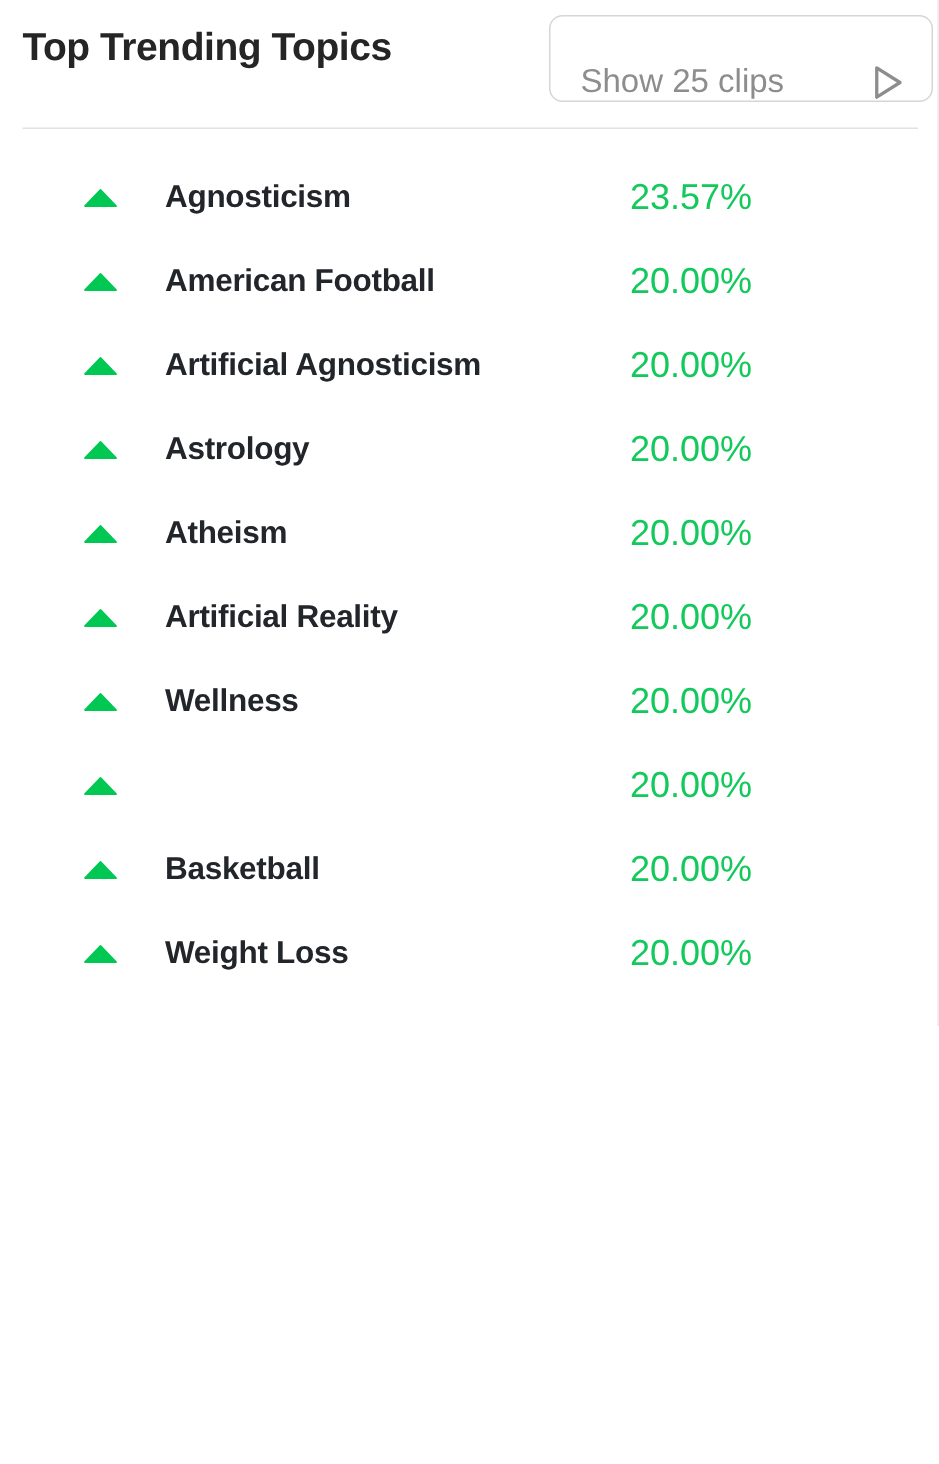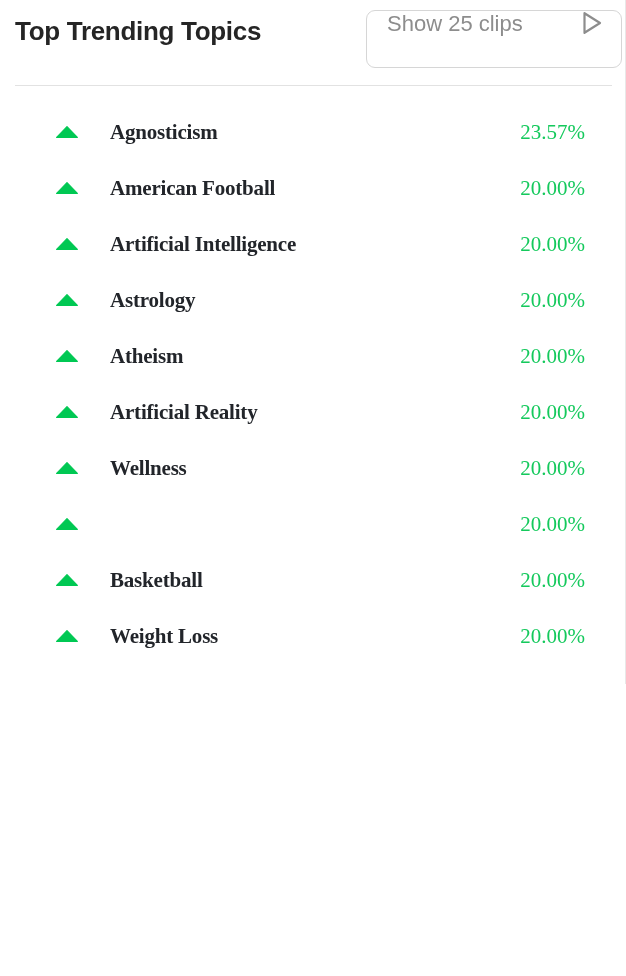--- a/index.html
+++ b/index.html
@@ -47,21 +47,21 @@
     left: 366px;
     top: 10px;
     width: 256px;
     height: 58px;
     box-sizing: border-box;
     border: 1px solid #d6d6d6;
     border-radius: 9px;
     background: #ffffff;
     cursor: pointer;
     display: flex;
-    align-items: flex-start;
+    align-items: flex-end;
     padding: 0 18px 0 20px;
   }
 
   #clips-button-label {
     font-size: 22px;
     color: #8d8d8d;
     white-space: nowrap;
     flex: 1;
   }
 
@@ -81,21 +81,20 @@
     height: 1px;
     background: #e2e2e2;
   }
 
   
   #topic-list {
     position: absolute;
     left: 0;
     top: 104px;
     width: 626px;
-    font-family: Liberation Serif, serif;
   }
 
   .topic-row {
     position: relative;
     height: 56px;
     display: flex;
     align-items: center;
     cursor: pointer;
   }
 
@@ -114,22 +113,22 @@
     font-weight: bold;
     color: #22252a;
     letter-spacing: -0.2px;
     white-space: nowrap;
   }
 
   .topic-percent {
     position: absolute;
     left: 420px;
     width: 165px;
-    text-align: right;
-    font-size: 21px;
+    text-align: left;
+    font-size: 24px;
     font-weight: normal;
     color: #14c95c;
     white-space: nowrap;
   }
 </style>
 </head>
 <body>
 
 <div id="panel">
 
@@ -159,21 +158,21 @@
         <svg class="trend-up-icon" viewBox="0 0 22 12">
           <path d="M11 0.6 L21.4 11.4 L0.6 11.4 Z" fill="#00c853" stroke="#00c853" stroke-width="1.1" stroke-linejoin="round"></path>
         </svg>
         <span class="topic-name">American Football</span>
         <span class="topic-percent">20.00%</span>
       </div>
       <div class="topic-row">
         <svg class="trend-up-icon" viewBox="0 0 22 12">
           <path d="M11 0.6 L21.4 11.4 L0.6 11.4 Z" fill="#00c853" stroke="#00c853" stroke-width="1.1" stroke-linejoin="round"></path>
         </svg>
-        <span class="topic-name">Artificial Intelligence</span>
+        <span class="topic-name">Artificial Agnosticism</span>
         <span class="topic-percent">20.00%</span>
       </div>
       <div class="topic-row">
         <svg class="trend-up-icon" viewBox="0 0 22 12">
           <path d="M11 0.6 L21.4 11.4 L0.6 11.4 Z" fill="#00c853" stroke="#00c853" stroke-width="1.1" stroke-linejoin="round"></path>
         </svg>
         <span class="topic-name">Astrology</span>
         <span class="topic-percent">20.00%</span>
       </div>
       <div class="topic-row">

